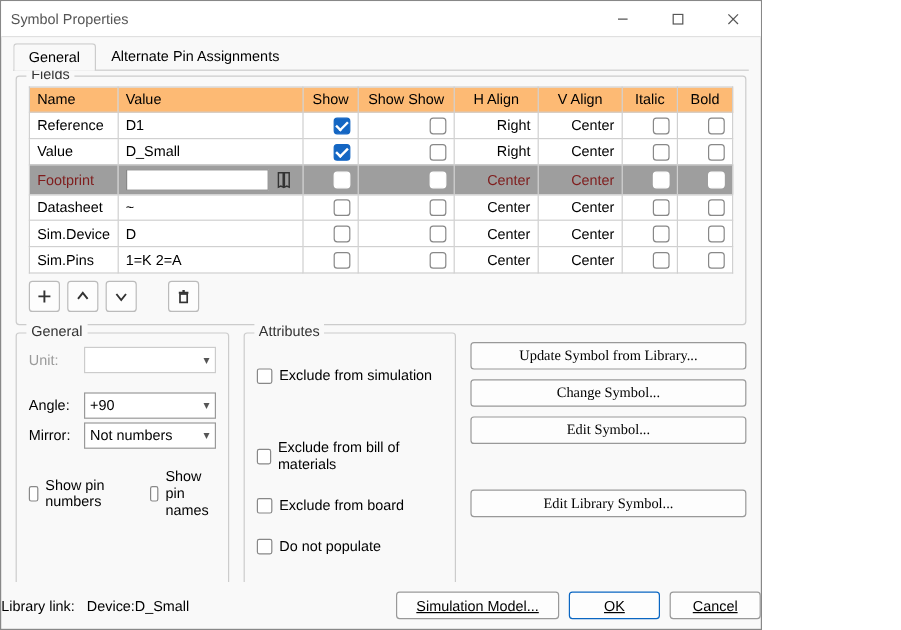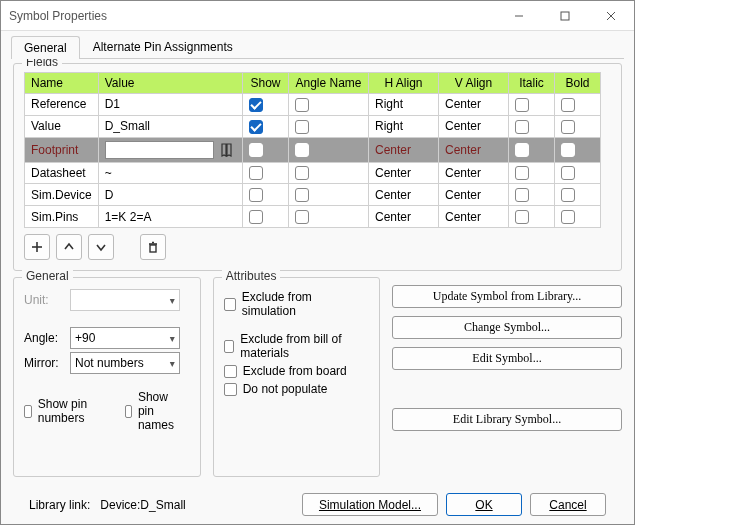--- a/index.html
+++ b/index.html
@@ -8,27 +8,27 @@
   .titlebar { height:30px; display:flex; align-items:center; justify-content:space-between; background:#fff; border-bottom:1px solid #e0e0e0; }
   .titlebar .title { padding-left:8px; color:#555; }
   .winbtns { display:flex; }
   .winbtn { width:46px; height:30px; display:flex; align-items:center; justify-content:center; color:#555; }
   .winbtn svg { width:10px; height:10px; }
   .tabs { display:flex; padding:4px 10px 0 10px; }
   .tab { padding:4px 12px; border:1px solid transparent; border-bottom:none; background:transparent; }
   .tab.active { background:#f9f9f9; border-color:#ccc; border-radius:3px 3px 0 0; position:relative; top:1px; }
   .tabrule { height:1px; background:#ccc; margin:0 10px; }
   .content { flex:1; padding:4px 12px 8px 12px; display:flex; flex-direction:column; gap:6px; overflow:hidden; }
-  .group { border:1px solid #ccc; border-radius:3px; padding:8px 20px 10px 10px; position:relative; }
+  .group { border:1px solid #ccc; border-radius:3px; padding:8px 10px 10px 10px; position:relative; }
   .group-title { position:absolute; top:-9px; left:8px; background:#f9f9f9; padding:0 4px; font-size:12px; color:#333; }
   table.fields { width:100%; border-collapse:collapse; background:#fff; }
   table.fields th, table.fields td { border:1px solid #d0d0d0; padding:3px 6px; text-align:left; font-weight:normal; white-space:nowrap; }
-  table.fields th { background:#bef264; text-align:center; }
+  table.fields th { background:#fdba74; text-align:center; }
   table.fields th.left { text-align:left; }
-  table.fields td.center { text-align:left;margin-left:18px; }
+  table.fields td.center { text-align:right;margin-left:18px; }
   tr.selected td { background:#9e9e9e; color:#7f1d1d; }
   tr.selected .chk { border-color:#fff; }
   .chk { display:inline-block; width:14px; height:14px; border:1.4px solid #888; border-radius:3px; vertical-align:middle; background:#fff; position:relative; }
   .chk.checked { background:#1466c3; border-color:#1466c3; }
   .chk.checked::after { content:""; position:absolute; left:3px; top:0px; width:4px; height:8px; border:solid #fff; border-width:0 2px 2px 0; transform:rotate(45deg); }
   .valcell-input { display:flex; align-items:center; justify-content:space-between; gap:4px; }
   .valcell-input .fakeinput { flex:1; height:18px; border:1px solid #888; background:#fff; }
   .bookicon { width:18px; height:18px; display:inline-flex; align-items:center; justify-content:center; }
   .toolbar { display:flex; gap:6px; margin-top:6px; align-items:center; }
   .iconbtn { width:26px; height:26px; border:1px solid #bbb; border-radius:3px; background:#fdfdfd; display:flex; align-items:center; justify-content:center; }
@@ -41,24 +41,24 @@
   .formrow label { width:40px; }
   .formrow.disabled { color:#9a9a9a; }
   select, .fakeselect { flex:1; height:22px; border:1px solid #999; background:#fff; padding:0 4px; }
   .fakeselect { display:flex; align-items:center; justify-content:space-between; }
   .fakeselect .chev { font-size:10px; color:#555; }
   .chkrow { display:flex; align-items:center; gap:6px; margin:3px 0; }
   .chkrow .chk { width:13px; height:13px; border-radius:2px; }
   .btn { height:23px; padding:0 16px; border:1px solid #999; border-radius:3px; background:#fdfdfd; display:inline-flex; align-items:center; justify-content:center; }
   .btn.wide { width:100%;font-family:Liberation Serif, serif; }
   .btn.primary { border:1.6px solid #0a66c2; }
-  .footer { display:flex; align-items:center; justify-content:space-between; padding:8px 28px; }
+  .footer { display:flex; align-items:center; justify-content:space-between; padding:8px 0; }
   .footer .left { display:flex; align-items:center; gap:6px; }
   .footer .right { display:flex; align-items:center; gap:8px;text-decoration:underline; }
-  .attrgroup .chkrow { margin:4px 0; }
+  .attrgroup .chkrow { margin:20px 0; }
 </style>
 </head>
 <body>
 
 <div class="window">
 
   <div class="titlebar">
     <span class="title">Symbol Properties</span>
     <div class="winbtns">
       <div class="winbtn">
@@ -89,21 +89,21 @@
   <div class="content">
 
     <div class="group">
       <span class="group-title">Fields</span>
       <table class="fields">
         <thead>
           <tr>
             <th class="left" style="width:70px">Name</th>
             <th class="left">Value</th>
             <th style="width:46px">Show</th>
-            <th style="width:80px">Angle Name</th>
+            <th style="width:80px">Show Show</th>
             <th style="width:70px">H Align</th>
             <th style="width:70px">V Align</th>
             <th style="width:46px">Italic</th>
             <th style="width:46px">Bold</th>
           </tr>
         </thead>
         <tbody id="fields-body">
             <tr>
               <td>Reference</td>
               <td>D1</td>

